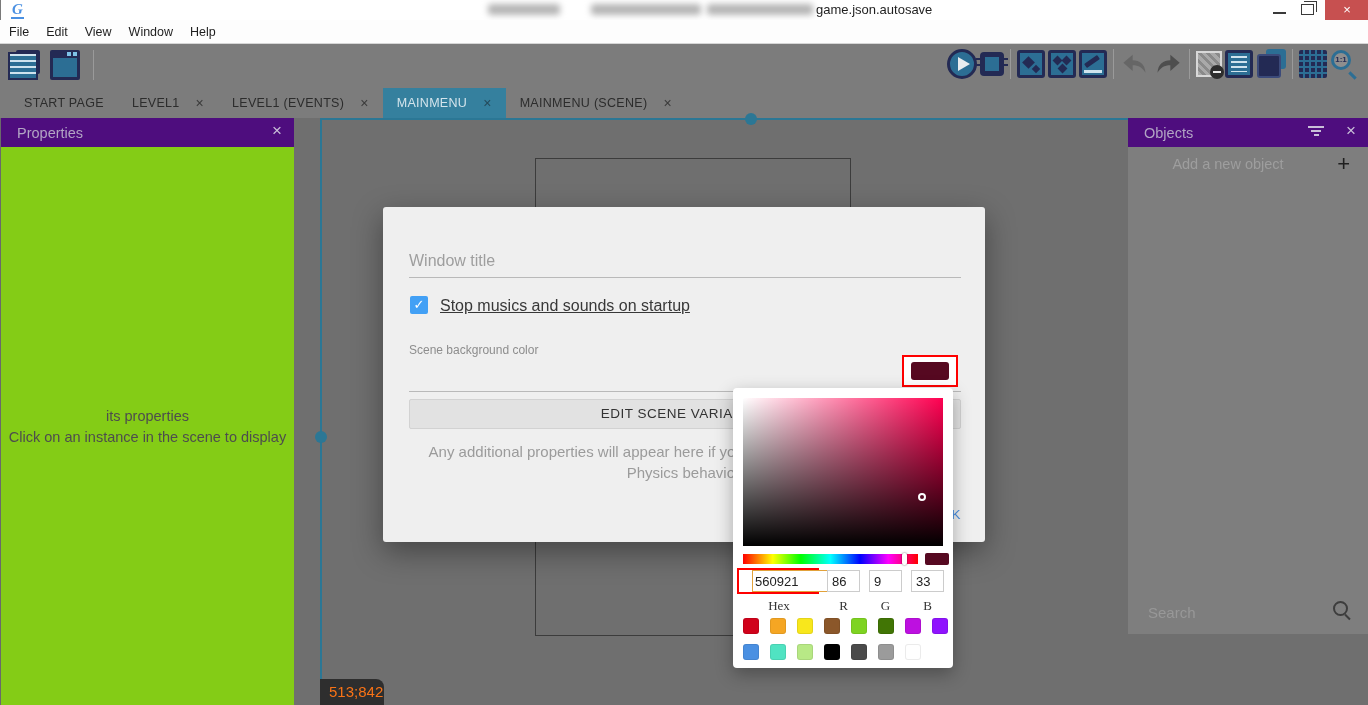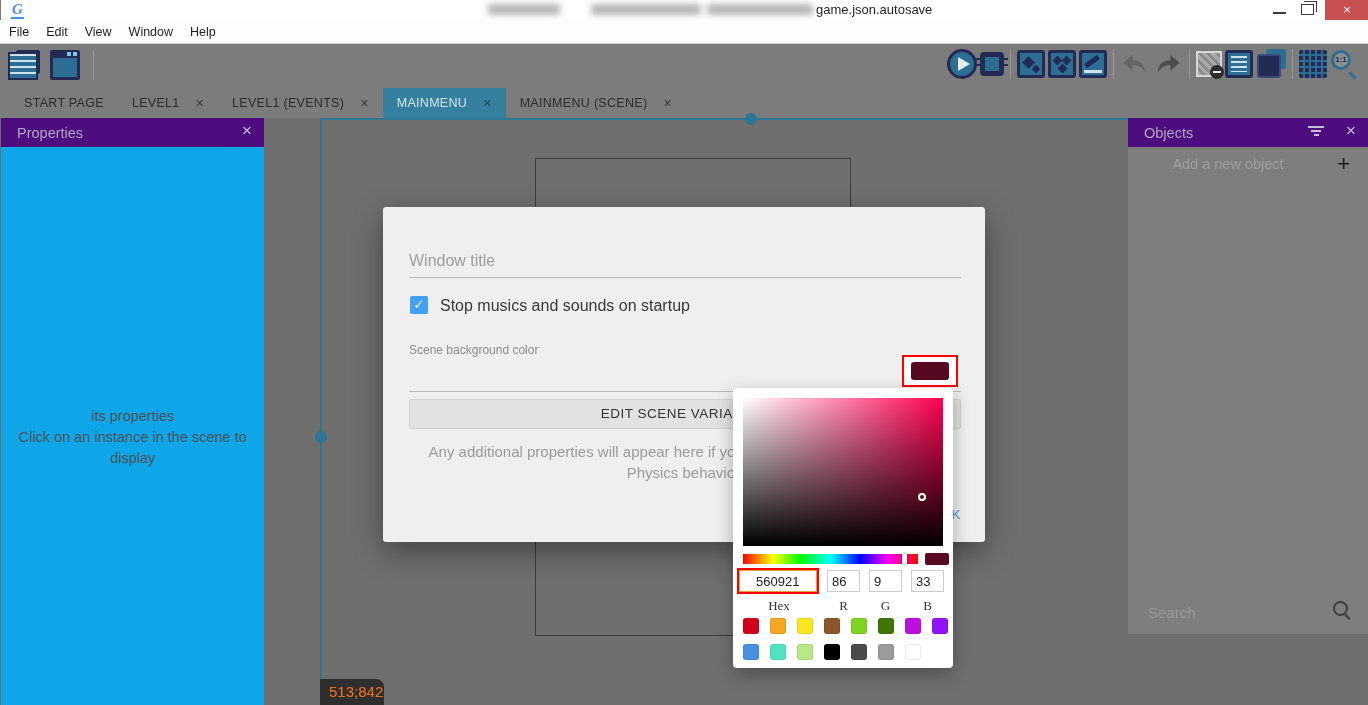--- a/index.html
+++ b/index.html
@@ -68,21 +68,21 @@
      background:linear-gradient(90deg,#7ec3e8 0 4px,transparent 4px 6px,#7ec3e8 6px 10px); }
 
   
   .tabbar { position:absolute; left:0; top:88px; width:1368px; height:30px; background:#7c7c7c; display:flex; align-items:stretch; padding-left:10px; }
   .tab { display:flex; align-items:center; padding:0 14px; font-size:12.5px; color:#2c2c2c; letter-spacing:.3px; cursor:pointer; white-space:nowrap; }
   .tab .closex { margin-left:16px; font-size:14px; color:#3a3a3a; cursor:pointer; }
   .tab.active { background:#35809e; color:#d4e4ec; }
   .tab.active .closex { color:#24495a; }
 
   
-  .panel-left { position:absolute; left:0; top:118px; width:264px; height:587px; background:#0ea5e9; border-left:1px solid #6a6a6a; }
+  .panel-left { position:absolute; left:0; top:118px; width:294px; height:587px; background:#84cc16; border-left:1px solid #6a6a6a; }
   .panel-right { position:absolute; right:0; top:118px; width:240px; height:516px; background:#7e7e7e; }
   .panel-header { position:absolute; left:0; top:0; width:100%; height:29px; background:#4e0d7e; display:flex; align-items:center; }
   .panel-title { margin-left:16px; font-size:14.5px; color:#b2a5c4; }
   .panel-x { position:absolute; right:12px; top:3px; font-size:17px; color:#c9bfd8; cursor:pointer; }
   .filter-icon { position:absolute; right:44px; top:8px; width:16px; height:12px; cursor:pointer; }
   .filter-icon i { display:block; background:#c9bfd8; height:2px; margin:0 auto 2px; }
   .filter-icon i:nth-child(1){width:16px;} .filter-icon i:nth-child(2){width:10px;} .filter-icon i:nth-child(3){width:5px;}
   .props-empty { position:absolute; left:0; top:288px; width:100%; text-align:center; font-size:14.5px; color:#4d4d4d; line-height:21px; }
   .add-object-row { position:absolute; left:0; top:29px; width:100%; height:36px; }
   .add-object-label { position:absolute; left:0; top:9px; width:200px; text-align:center; font-size:14.5px; color:#9e9e9e; cursor:pointer; }
@@ -103,41 +103,41 @@
   .game-rect { position:absolute; left:215px; top:40px; width:316px; height:478px; border:1px solid #3c3c3c; }
   .coords-badge { position:absolute; left:0; bottom:0; width:64px; height:26px; background:#2e2e2e; color:#f97316; font-size:15px; line-height:26px; padding-left:9px; border-top-right-radius:8px; }
 
   
   .dialog { position:absolute; left:383px; top:207px; width:602px; height:335px; background:#efefef; border-radius:3px; box-shadow:0 10px 30px rgba(0,0,0,.38); z-index:10; }
   .fld-title { position:absolute; left:26px; top:42px; width:540px; height:24px; background:transparent; border:none; outline:none; font-size:16px; color:#3a3a3a; font-family:"Liberation Sans",sans-serif; }
   .fld-title::placeholder, .fld-choose::placeholder { color:#9e9e9e; }
   .rule { position:absolute; left:26px; right:24px; height:1px; background:#b9b9b9; }
   .rule-1 { top:70px; } .rule-2 { top:184px; }
   .chk { position:absolute; left:27px; top:89px; width:18px; height:18px; border-radius:2px; background:#42a0f5; color:#fff; font-size:13px; line-height:18px; text-align:center; cursor:pointer; }
-  .chk-label { position:absolute; left:57px; top:90px; font-size:16px; color:#383838; }
+  .chk-label { position:absolute; left:57px; top:90px; font-size:16px; color:#383838;text-decoration:underline; }
   .bgc-label { position:absolute; left:26px; top:136px; font-size:12px; color:#8d8d8d; }
   .fld-choose { position:absolute; left:26px; top:156px; width:460px; height:24px; background:transparent; border:none; outline:none; font-size:16px; color:#3a3a3a; font-family:"Liberation Sans",sans-serif; cursor:pointer; }
   .swatch-outline { position:absolute; left:519px; top:148px; width:56px; height:32px; background:#fff; border:2px solid #ff0000; cursor:pointer; }
   .swatch-inner { position:absolute; left:7px; top:5px; right:7px; bottom:5px; border-radius:3px; background:#560921; }
   .edit-vars-btn { position:absolute; left:26px; top:192px; right:24px; height:30px; background:#e2e2e2; border:1px solid #d2d2d2; border-radius:2px; font-size:13.5px; color:#333; letter-spacing:.5px; text-align:center; line-height:28px; cursor:pointer; }
   .helper { position:absolute; left:26px; right:24px; top:234px; text-align:center; font-size:15px; color:#9b9b9b; line-height:21px; }
   .dlg-actions { position:absolute; right:24px; top:300px; display:flex; gap:28px; font-size:13.5px; color:#4a90e2; letter-spacing:.4px; }
   .dlg-actions span { cursor:pointer; }
 
   
   .picker { position:absolute; left:733px; top:388px; width:220px; height:280px; background:#fff; border-radius:4px; box-shadow:0 6px 18px rgba(0,0,0,.3); z-index:20; }
   .sat { position:absolute; left:10px; top:10px; width:200px; height:148px; cursor:crosshair;
      background:linear-gradient(to top,#000,rgba(0,0,0,0)),linear-gradient(to right,#fff,rgba(255,255,255,0)),hsl(341,100%,50%); }
   .sat-ring { position:absolute; left:175px; top:95px; width:8px; height:8px; border:2px solid #fff; border-radius:50%; }
   .hue { position:absolute; left:10px; top:166px; width:175px; height:10px; cursor:pointer;
      background:linear-gradient(to right,#f00 0%,#ff0 17%,#0f0 33%,#0ff 50%,#00f 67%,#f0f 83%,#f00 100%); }
   .hue-handle { position:absolute; top:-1px; width:5px; height:12px; background:#fff; border-radius:2px; box-shadow:0 0 2px rgba(0,0,0,.6); }
   .mini-swatch { position:absolute; left:192px; top:165px; width:24px; height:12px; border-radius:2px; background:#560921; }
   .hex-wrap { position:absolute; left:4px; top:180px; width:82px; height:26px; border:2px solid #ff0000; background:#fff; }
-  .hex-input { width:100%; height:100%; border:1px solid #e2a23b; outline:none; font-size:13px; padding:0 16px; color:#222; font-family:"Liberation Sans",sans-serif; }
+  .hex-input { width:100%; height:100%; border:1px solid #e2a23b; outline:none; font-size:13px; padding:0 2px; color:#222; font-family:"Liberation Sans",sans-serif;margin-left:13px; }
   .rgb-input { position:absolute; top:182px; width:33px; height:22px; border:1px solid #cccccc; outline:none; font-size:13px; padding:0 4px; color:#222; background:#fff; font-family:"Liberation Sans",sans-serif; }
   .in-r { left:94px; } .in-g { left:136px; } .in-b { left:178px; }
   .pk-label { position:absolute; top:210px; text-align:center; font-family:"Liberation Serif",serif; font-size:13px; color:#333; }
   .lb-hex { left:4px; width:84px; } .lb-r { left:94px; width:33px; } .lb-g { left:136px; width:33px; } .lb-b { left:178px; width:33px; }
   .presets { position:absolute; left:10px; display:flex; gap:11px; }
   .row1 { top:230px; } .row2 { top:256px; }
   .preset { width:16px; height:16px; border-radius:3px; cursor:pointer; box-shadow:inset 0 0 0 1px rgba(0,0,0,.08); }
 </style>
 </head>
 <body>

